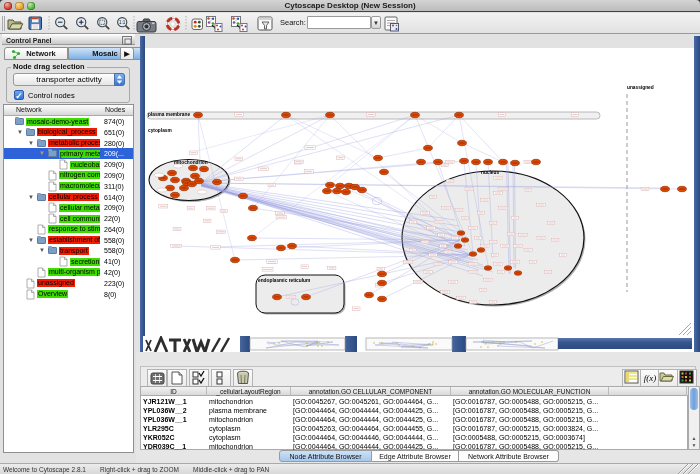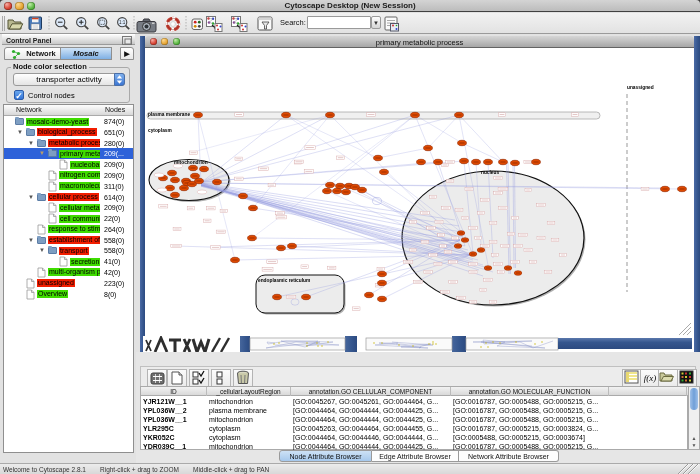--- a/index.html
+++ b/index.html
@@ -13,21 +13,21 @@
 #search-label{font-size:7.5px;color:#111;top:5px;left:280px;}
 #search-box{left:307px;top:3px;width:64px;height:13px;background:#fff;border:1px solid #9a9a9a;border-radius:1px;}
 #search-drop{left:371px;top:3px;width:10px;height:13px;background:linear-gradient(#fdfdfd,#d5d5d5);border:1px solid #9a9a9a;border-radius:2px;font-size:6px;text-align:center;line-height:12px;color:#333;}
 
 #cp{left:2px;top:34px;width:133px;height:430px;}
 #cp-head{left:0px;top:0px;width:133px;height:11px;background:linear-gradient(#fafafa,#c8c8c8);border-bottom:1px solid #9a9a9a;border-top:1px solid #fff;}
 #cp-head span{position:absolute;left:4px;top:2px;font-size:7px;font-weight:bold;color:#222;}
 #tabs{left:2px;top:13px;width:130px;height:13px;}
 .tab{position:absolute;top:0;height:13px;border:1px solid #8f8f8f;font-size:7.5px;line-height:12px;font-weight:bold;text-align:center;color:#111;}
 #tab-net{left:0;width:64px;background:linear-gradient(#ffffff,#e8e8e8);border-radius:3px 0 0 0;}
-#tab-mos{left:56px;width:52px;background:linear-gradient(#cfe3f7,#7fb0e4);font-style:italic;}
+#tab-mos{left:64px;width:74px;background:linear-gradient(#cfe3f7,#7fb0e4);}
 #tab-arr{left:116px;width:14px;background:linear-gradient(#ffffff,#e8e8e8);border-radius:0 3px 0 0;font-size:7px;}
 #groupbox{left:4px;top:33px;width:124px;height:36px;border:1px solid #a9a9a9;border-radius:3px;}
 #groupbox-label{left:9px;top:28px;font-size:7.5px;font-weight:bold;color:#111;background:#e2e2e2;padding:0 2px;}
 #combo{left:11px;top:39px;width:112px;height:13px;background:linear-gradient(#ffffff,#e4e4e4);border:1px solid #9a9a9a;border-radius:3px;font-size:8px;text-align:center;line-height:12px;color:#000;}
 #combo-btn{left:112px;top:39px;width:11px;height:13px;background:linear-gradient(#7fb1ef,#3c76d2);border:1px solid #4a6fa8;border-radius:0 3px 3px 0;}
 #checkbox{left:12px;top:56px;width:10px;height:10px;background:linear-gradient(#6aa7ee,#3273d8);border:1px solid #2d5ca8;border-radius:2px;color:#fff;font-size:9px;line-height:10px;text-align:center;font-weight:bold;}
 #checkbox-label{left:26px;top:57px;font-size:7.5px;color:#000;}
 
 #tree{left:1px;top:70px;width:131px;height:349px;background:#fff;border:1px solid #8f8f8f;}
 #tree-head{position:absolute;left:0;top:0;width:129px;height:11px;background:linear-gradient(#fdfdfd,#d8d8d8);border-bottom:1px solid #aaa;font-size:7px;color:#111;}
@@ -184,21 +184,21 @@
     <div class="tab" id="tab-net"><svg width="10" height="11" style="position:absolute;left:6px;top:1px;">
             <circle cx="2.5" cy="2.5" r="1.6" fill="#2fae2f"></circle>
             <circle cx="7.5" cy="4.5" r="1.6" fill="#2fae2f"></circle>
             <circle cx="3.5" cy="8.5" r="1.6" fill="#2fae2f"></circle>
             <path d="M2.5 2.5 L7.5 4.5 L3.5 8.5" stroke="#2fae2f" stroke-width="0.8" fill="none"></path>
           </svg><span style="position:relative;left:5px;">Network</span></div>
     <div class="tab" id="tab-mos">Mosaic</div>
     <div class="tab" id="tab-arr">▶</div>
   </div>
   <div class="abs" id="groupbox"></div>
-  <div class="abs" id="groupbox-label">Node color selection</div>
+  <div class="abs" id="groupbox-label">Node drag selection</div>
   <div class="abs" id="combo">transporter activity</div>
   <div class="abs" id="combo-btn">
         <svg width="11" height="13" style="position:absolute;left:-1px;top:-1px;">
           <path d="M5.5 2.2 L8.2 5.4 L2.8 5.4 Z" fill="#fff"></path>
           <path d="M5.5 10.8 L8.2 7.6 L2.8 7.6 Z" fill="#fff"></path>
         </svg>
       </div>
   <div class="abs" id="checkbox">✓</div>
   <div class="abs" id="checkbox-label">Control nodes</div>
   <div class="abs" id="tree">
@@ -332,26 +332,20 @@
               <path d="M1 1 L5.5 1 L8 3.5 L8 10 L1 10 Z" fill="#fff" stroke="#999" stroke-width="0.8"></path>
               <path d="M5.5 1 L5.5 3.5 L8 3.5" fill="none" stroke="#999" stroke-width="0.8"></path>
             </svg>
             <span class="lbl green" style="left:33px;max-width:63px;">Overview</span>
             <span class="num" style="">8(0)</span>
           </div>
         </div>
   </div>
  </div>
  <div class="abs" id="frame" style="left:136px;top:36px;width:564px;height:316px;">
-      <div class="abs" style="left:9px;top:0;width:549px;height:12px;background:linear-gradient(#d6d6d6,#a6a6a6);border-bottom:1px solid #636363;border-radius:4px 4px 0 0;">
-        <span style="position:absolute;left:5px;top:2.2px;width:7px;height:7px;border-radius:50%;background:radial-gradient(circle at 35% 30%,#f6aea6,#d84434 55%,#9e2014);box-shadow:0 0 0 0.5px rgba(60,10,5,0.5) inset;"></span>
-        <span style="position:absolute;left:15.5px;top:2.2px;width:7px;height:7px;border-radius:50%;background:radial-gradient(circle at 35% 30%,#fcd890,#e8a838 55%,#a86e12);box-shadow:0 0 0 0.5px rgba(90,60,5,0.5) inset;"></span>
-        <span style="position:absolute;left:27.5px;top:2.2px;width:7px;height:7px;border-radius:50%;background:radial-gradient(circle at 35% 30%,#c2ecaa,#5cb844 55%,#2c7e1e);box-shadow:0 0 0 0.5px rgba(20,70,10,0.5) inset;"></span>
-        <span style="position:absolute;left:0;top:1.5px;width:100%;text-align:center;font-size:7.5px;color:#111;">primary metabolic process</span>
-      </div>
       <div class="abs" style="left:8.5px;top:12px;width:550px;height:2px;background:#fff;"></div>
       <div class="abs" style="left:556px;top:12px;width:2px;height:304px;background:#fff;"></div>
       <div class="abs" style="left:7px;top:14px;width:549px;height:286px;background:#fff;overflow:hidden;">
         <svg id="canvas-svg" width="549" height="286" style="position:absolute;left:0;top:0;">
           <rect width="549" height="286" fill="#ffffff"></rect>
           <rect x="4" y="62" width="453" height="7" rx="3.5" fill="#f0f0f0" stroke="#a8a8a8" stroke-width="0.8"></rect>
           <text x="5" y="66" font-size="4.8" font-weight="bold" fill="#000" font-family="Liberation Sans">plasma membrane</text>
           <text x="5" y="82" font-size="4.8" font-weight="bold" fill="#000" font-family="Liberation Sans">cytoplasm</text>
           <text x="484" y="39" font-size="4.8" font-weight="bold" fill="#000" font-family="Liberation Sans">unassigned</text>
           <line x1="484" y1="44" x2="484" y2="242" stroke="#999" stroke-width="1" stroke-dasharray="4,3"></line>

